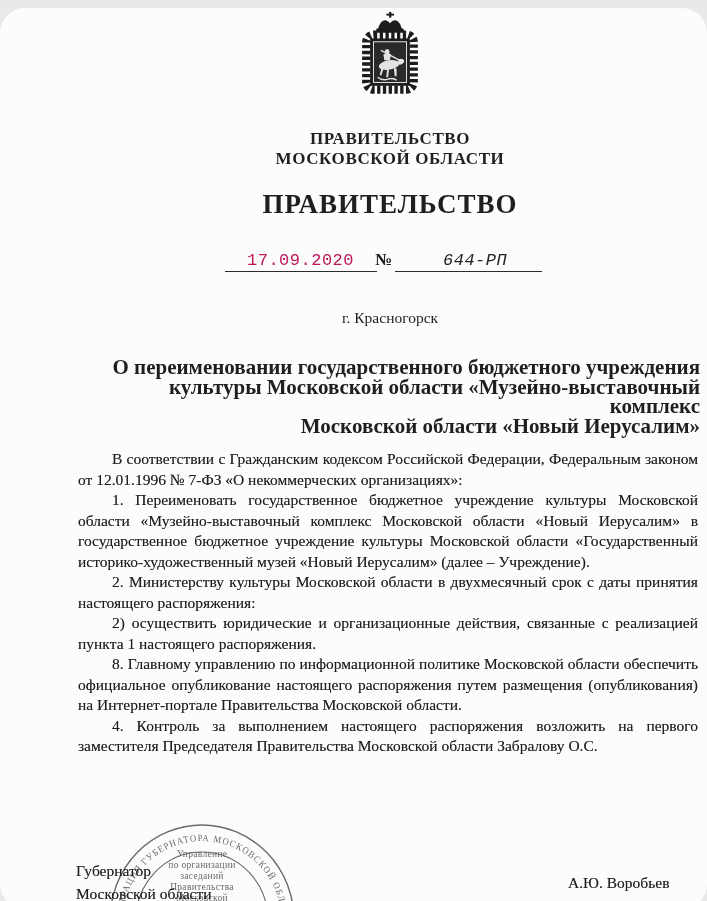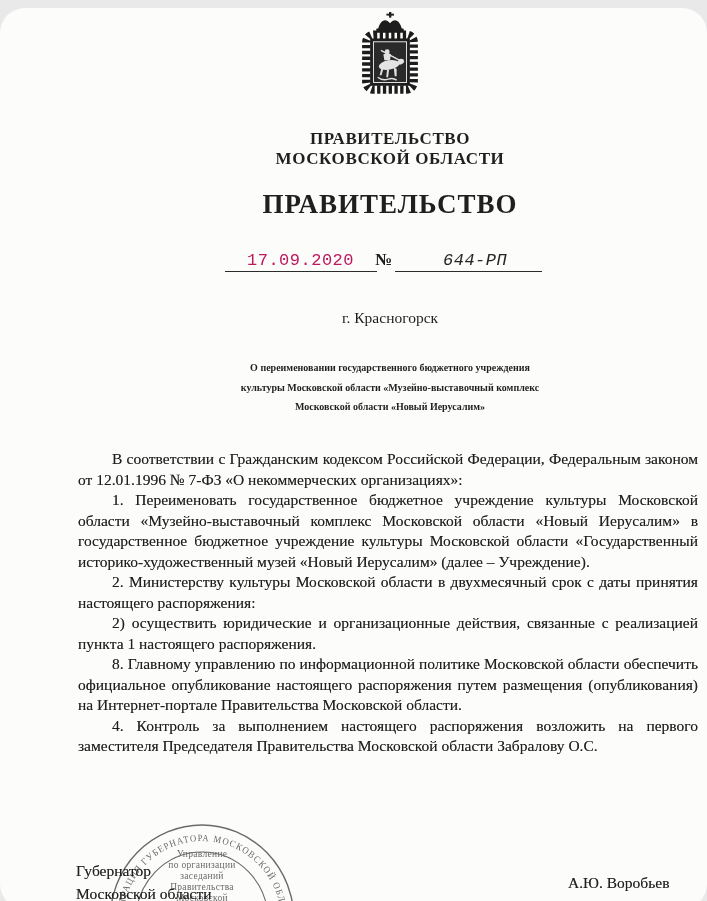--- a/index.html
+++ b/index.html
@@ -44,21 +44,21 @@
     font-weight:bold; font-size:17px;
   }
   .num-value {
     position:absolute; left:443px; top:243px;
     font-family:"Liberation Mono", monospace;
     font-size:17px; letter-spacing:0.5px; color:#262626;font-style:italic;
   }
   .city { top:301px; font-size:15.5px; }
   .doc-title {
     top:350px;
-    font-weight:bold; font-size:10px; line-height:19.5px;
+    font-weight:bold; font-size:21px; line-height:19.5px;text-align:right;
   }
   .body-text {
     position:absolute; left:78px; top:441px; width:620px;
   }
   .body-text p {
     margin:0;
     font-size:15.5px; line-height:20.5px;
     text-align:justify; text-indent:34px;
     text-shadow:0 0 0.4px rgba(20,20,20,0.5);
   }

